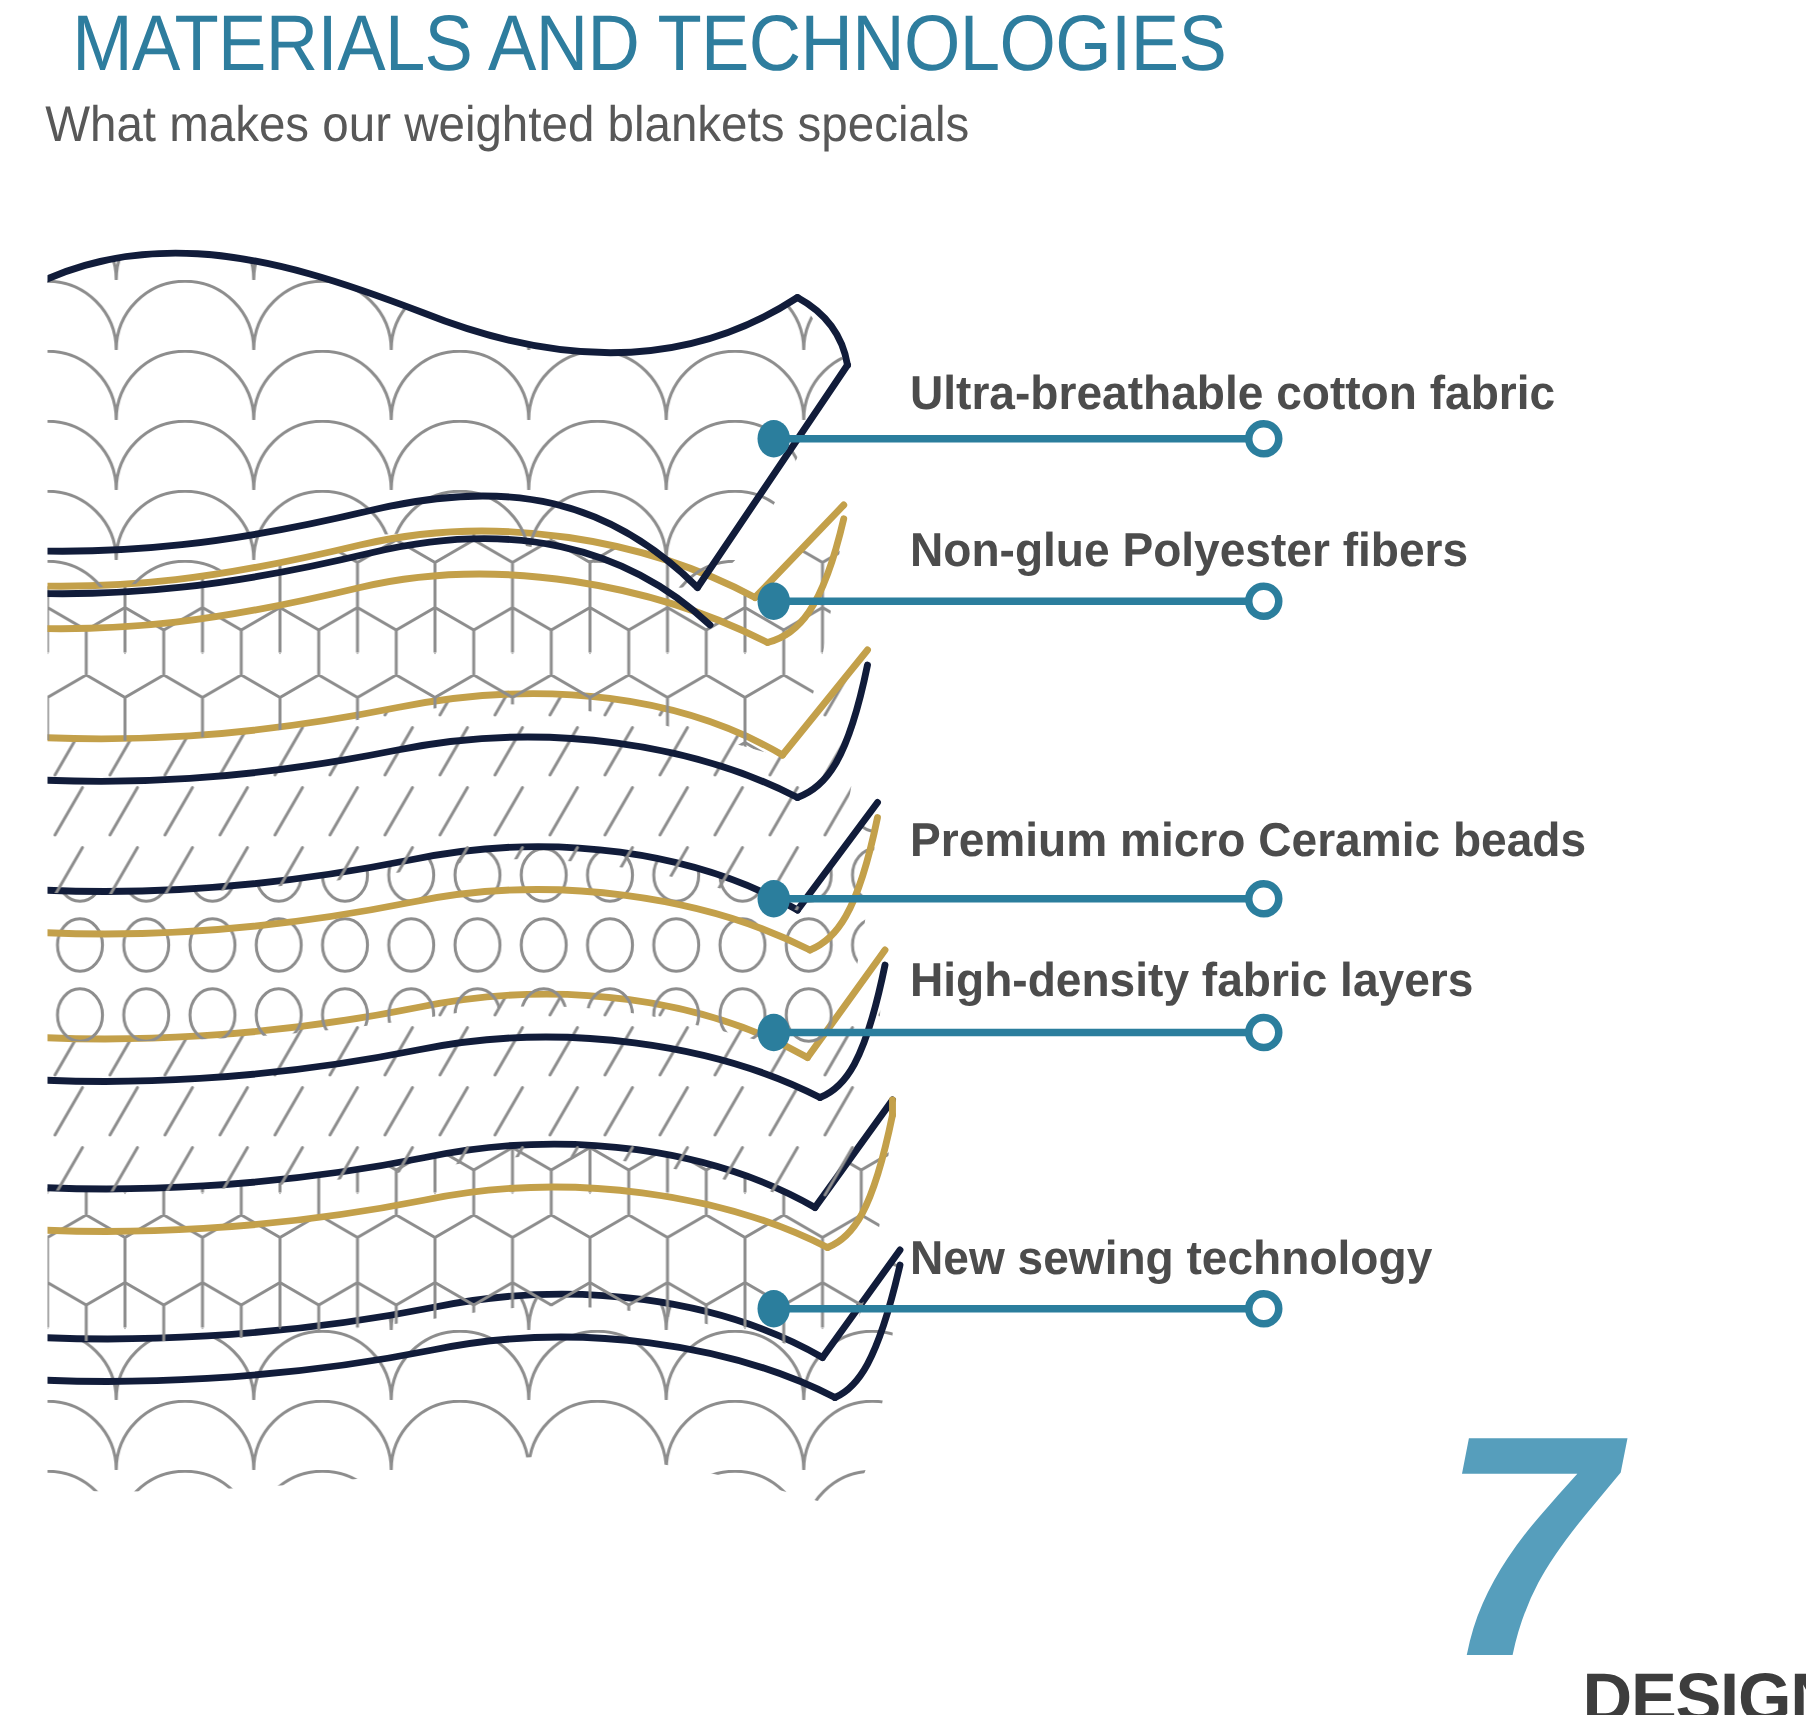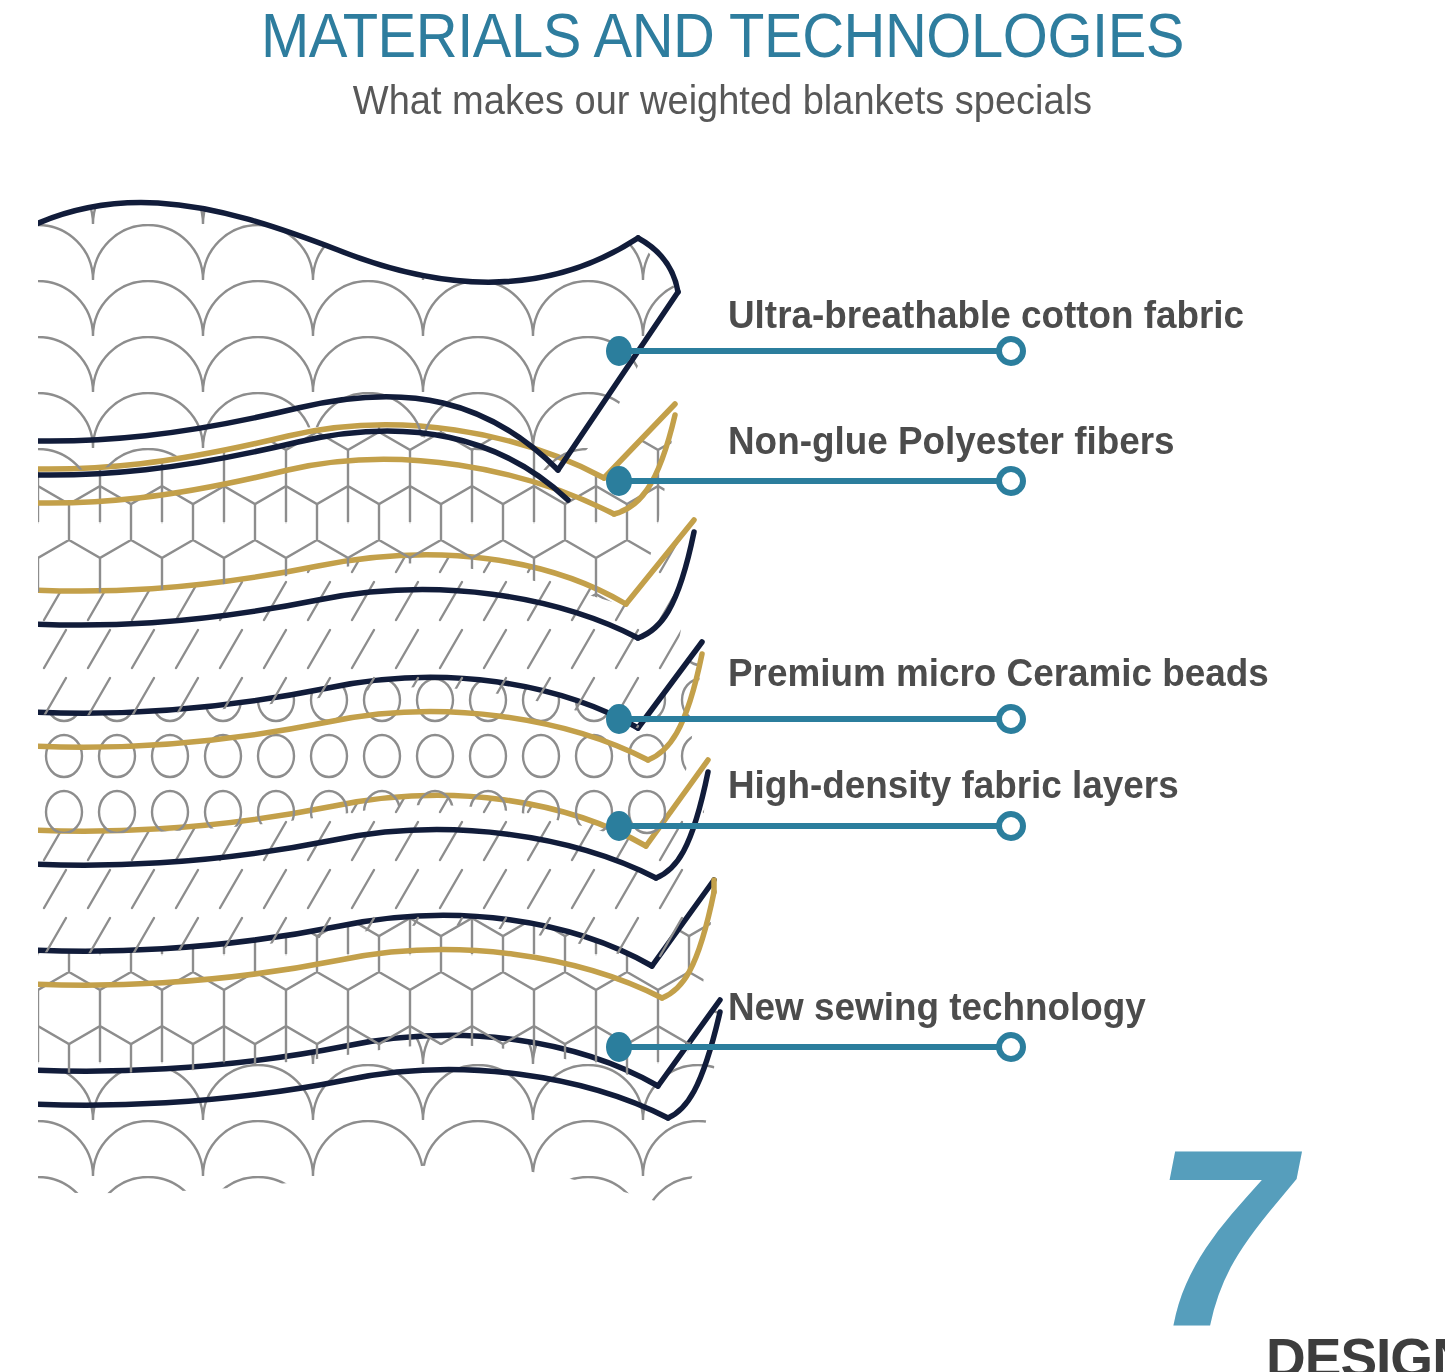--- a/index.html
+++ b/index.html
@@ -13,21 +13,20 @@
     position: relative;
     overflow: hidden;
     font-family: "Liberation Sans", "DejaVu Sans", sans-serif;
   }
 
   
   #header {
     position: absolute;
     top: 0; left: 0;
     width: 1445px;
-    text-align: center;
     padding-top: 2px;
   }
   #page-title {
     font-family: "Liberation Sans Narrow", "Liberation Sans", sans-serif;
     font-size: 63px;
     line-height: 66px;
     font-weight: 400;
     letter-spacing: -0.5px;
     color: #2e7d9e;
     margin: 0;

